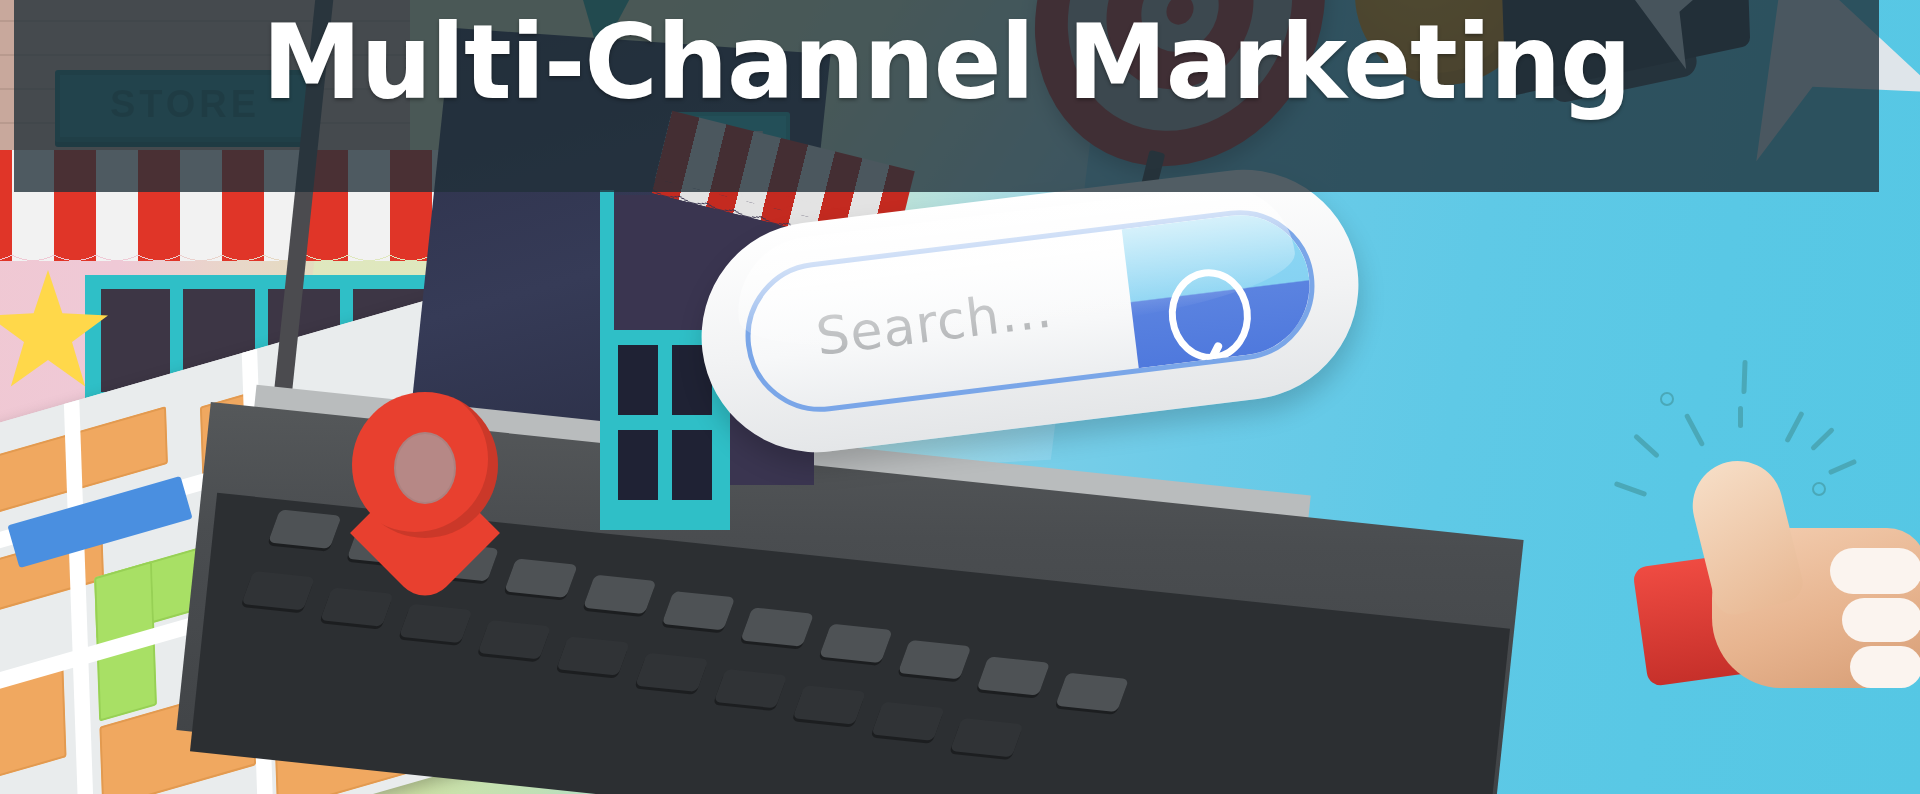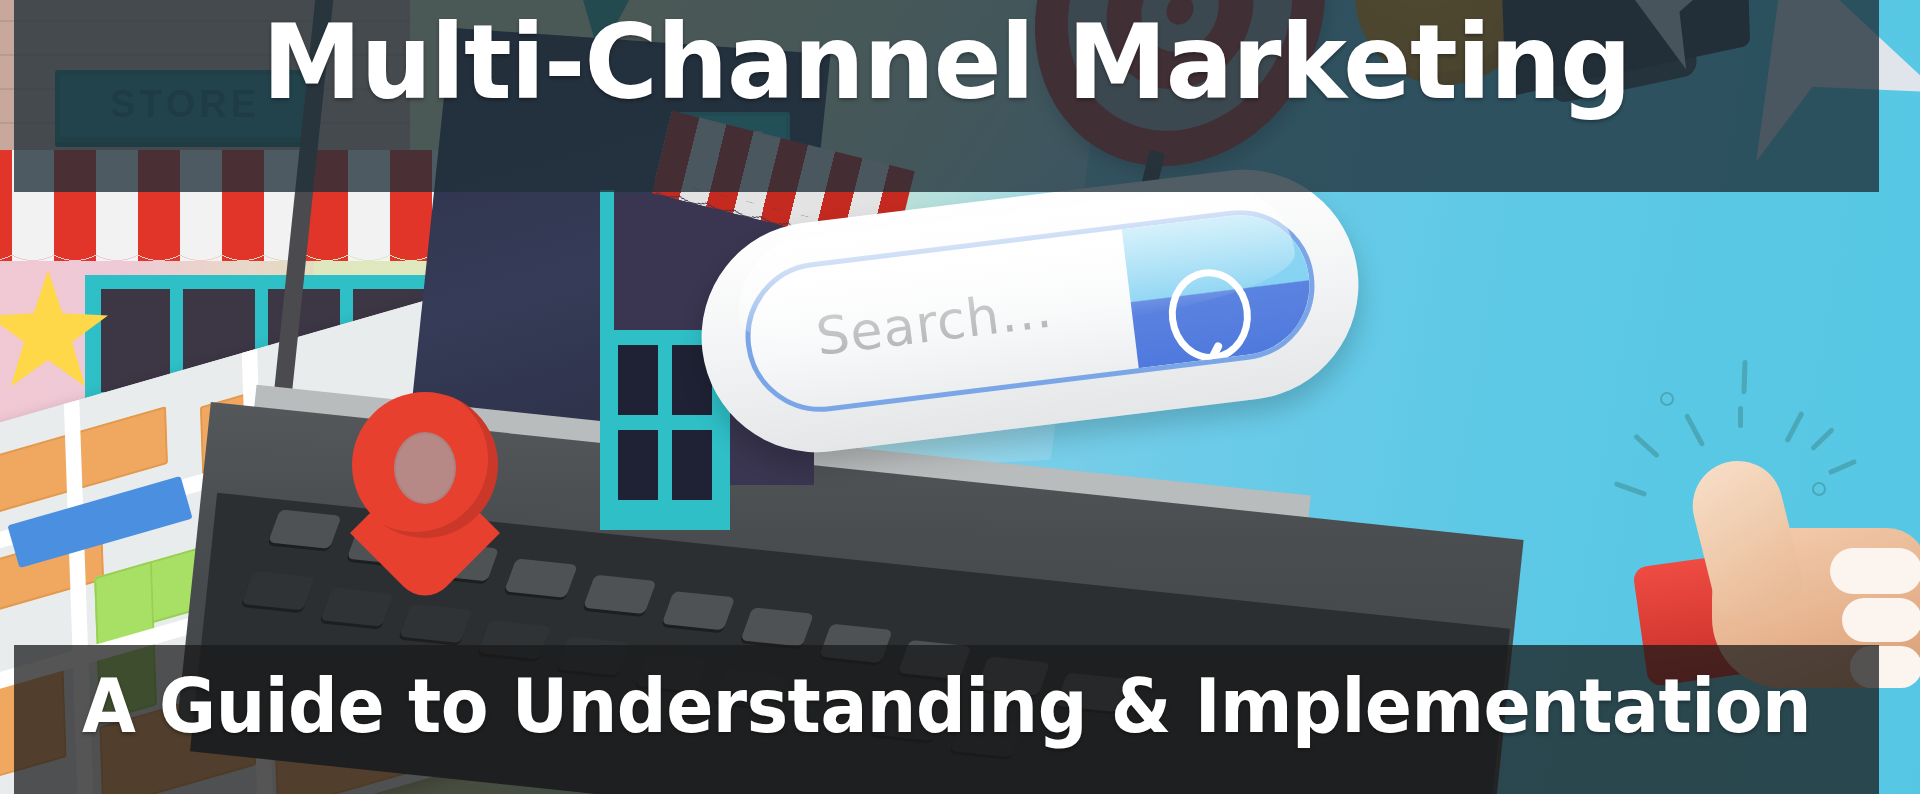--- a/index.html
+++ b/index.html
@@ -332,17 +332,14 @@
     <div class="spark" style="left:1820px;top:424px;width:5px;height:30px;transform:rotate(46deg)"></div>
     <div class="spark" style="left:1840px;top:452px;width:5px;height:30px;transform:rotate(66deg)"></div>
     <div class="sparkc" style="left:1660px;top:392px;width:10px;height:10px;"></div>
     <div class="sparkc" style="left:1812px;top:482px;width:10px;height:10px;"></div>
   </div>
 
   <div class="band band-top">
     <div class="band-title">Multi-Channel Marketing</div>
   </div>
 
-  <div class="band band-bottom">
-    <div class="band-sub">A Guide to Understanding &amp; Implementation</div>
-  </div>
 
 </div>
 
 </body></html>

